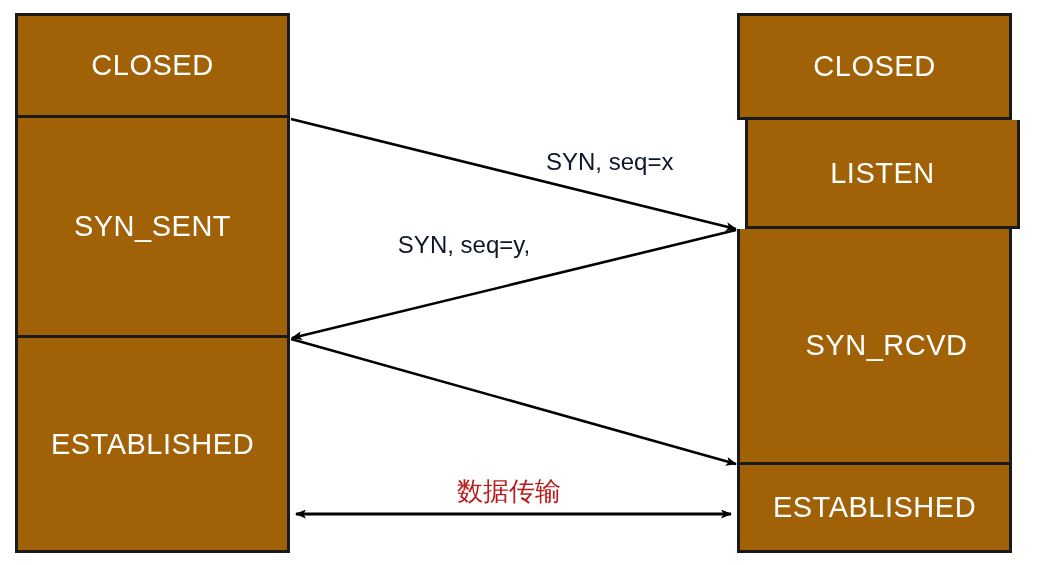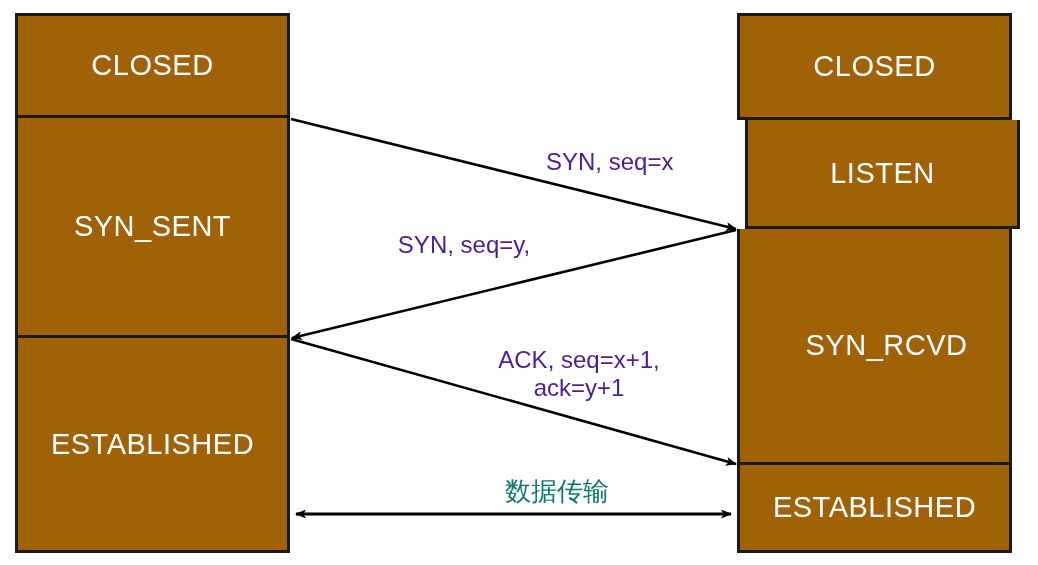--- a/index.html
+++ b/index.html
@@ -40,38 +40,37 @@
     color: #ffffff;
     font-size: 29px;
     font-family: "Liberation Sans", sans-serif;
     letter-spacing: 0.5px;
     line-height: 1;
     white-space: nowrap;
     text-align: center;
   }
   .arrow-label {
     position: absolute;
-    color: #4c1d95;
+    color: #0f172a;
     font-size: 24px;
     font-family: "Liberation Sans", sans-serif;
     line-height: 1.18;
     white-space: pre;
   }
   .arrow-label.align-center {
     text-align: center;
     margin-top: 12px;
   }
   .cjk-label {
     position: absolute;
-    color: #0f766e;
+    color: #b91c1c;
     font-size: 26px;
     font-family: "DejaVu Sans", sans-serif;
     line-height: 1;
     white-space: nowrap;
-    margin-left: 48px;
   }
   .watermark {
     position: absolute;
     color: #b2a6a9;
     font-size: 21px;
     font-family: "DejaVu Sans", sans-serif;
     line-height: 1;
     white-space: nowrap;
     opacity: 0.95;
   }
@@ -125,18 +124,17 @@
 
     <line x1="291" y1="339" x2="736" y2="464" stroke="#000000" stroke-width="2.6" marker-end="url(#head)"></line>
 
     <line x1="296" y1="514" x2="731" y2="514" stroke="#000000" stroke-width="3" marker-end="url(#head)" marker-start="url(#headBack)"></line>
   </svg>
 
   <div class="arrow-label" style="left:546px; top:148px;">SYN, seq=x</div>
 
   <div class="arrow-label align-center" style="left:366px; top:219px; width:196px;"><span>SYN, seq=y,</span><br></div>
 
-  <div class="arrow-label align-center" style="left:487px; top:334px; width:184px;"><span>ACK, seq=x+1,</span><br><span>ack=y+1</span></div>
 
   <div class="cjk-label" style="left:457px; top:478px;">数据传输</div>
 
 
 </div>
 
 </body></html>

